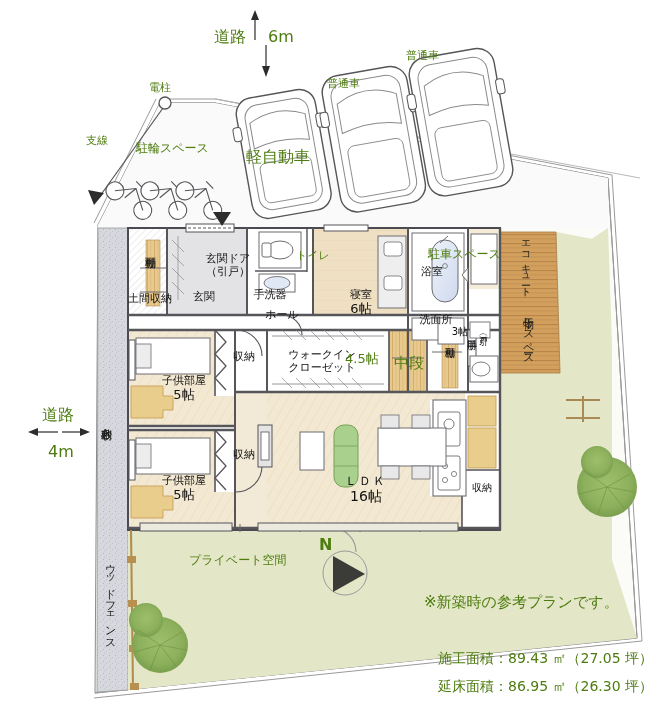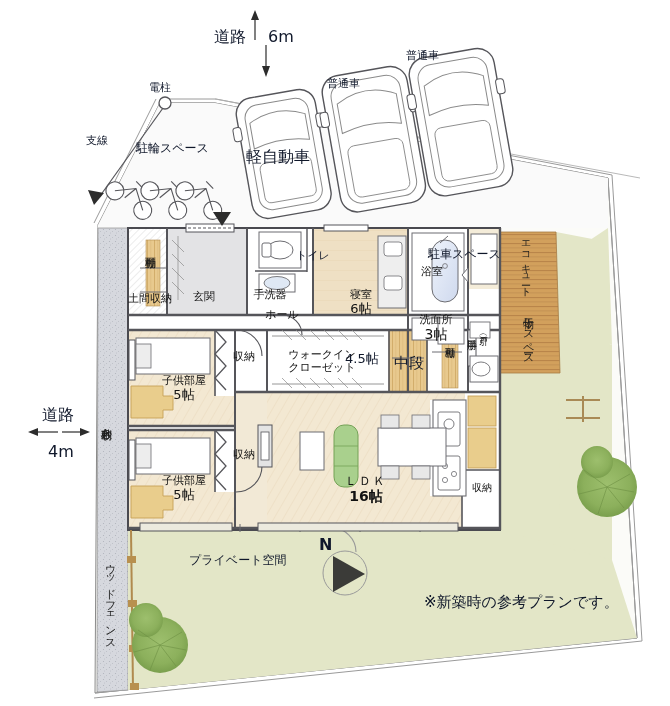--- a/index.html
+++ b/index.html
@@ -1,19 +1,19 @@
 <!DOCTYPE html>
 <html><head>
 <meta charset="utf-8">
 <style>
   html,body{margin:0;padding:0;background:#ffffff;}
   body{font-family:"DejaVu Sans","Liberation Sans",sans-serif;}
   #stage{position:relative;width:670px;height:706px;background:#ffffff;overflow:hidden;}
   .abs{position:absolute;}
-  .txt{position:absolute;color:#0f172a;white-space:nowrap;line-height:1.15;}
+  .txt{position:absolute;color:#4d7c0f;white-space:nowrap;line-height:1.15;}
   .vtxt{position:absolute;color:#1a1a1a;writing-mode:vertical-rl;text-orientation:upright;line-height:1.05;}
   svg{display:block;}
   .roomlabel{position:absolute;text-align:center;color:#111;line-height:1.2;}
 </style>
 </head>
 <body>
 
 <div id="stage">
 
   <svg class="abs" style="left:0;top:0;" width="670" height="706" viewBox="0 0 670 706">
@@ -471,38 +471,42 @@
   <div class="txt" style="left:327px;top:78px;font-size:11px;">普通車</div>
   <div class="txt" style="left:406px;top:50px;font-size:11px;">普通車</div>
 
   <div class="vtxt" style="left:144px;top:249px;font-size:11px;">可動棚</div>
   <div class="roomlabel" style="left:120px;top:292px;width:60px;font-size:11px;">
     <span>土間収納</span>
   </div>
   <div class="roomlabel" style="left:176px;top:290px;width:56px;font-size:11px;">
     <span>玄関</span>
   </div>
+  <div class="roomlabel" style="left:188px;top:252px;width:80px;font-size:11px;">
+    <div>玄関ドア</div>
+    <div>（引戸）</div>
+  </div>
   <div class="roomlabel" style="left:240px;top:288px;width:60px;font-size:11px;">
     <span>手洗器</span>
   </div>
   <div class="txt" style="left:296px;top:250px;font-size:11px;">トイレ</div>
   <div class="roomlabel" style="left:252px;top:308px;width:60px;font-size:11px;">
     <span>ホール</span>
   </div>
   <div class="roomlabel" style="left:336px;top:288px;width:50px;font-size:11px;">
     <div>寝室</div>
     <div style="font-size:13px;">6帖</div>
   </div>
   <div class="roomlabel" style="left:410px;top:265px;width:44px;font-size:11px;">
     <span>浴室</span>
   </div>
   <div class="vtxt" style="left:520px;top:234px;font-size:10px;">エコキュート</div>
   <div class="roomlabel" style="left:404px;top:313px;width:64px;font-size:11px;">
     <div>洗面所</div>
-    <div style="font-size:14px;">3帖</div>
+    <div style="font-size:10px;text-align:right;">3帖</div>
   </div>
   <div class="vtxt" style="left:466px;top:332px;font-size:10px;">勝手口</div>
   <div class="vtxt" style="left:478px;top:330px;font-size:9px;">（引戸）</div>
   <div class="vtxt" style="left:522px;top:310px;font-size:11px;">物干しスペース</div>
 
   <div class="roomlabel" style="left:146px;top:374px;width:76px;font-size:11px;">
     <div>子供部屋</div>
     <div style="font-size:13px;">5帖</div>
   </div>
   <div class="roomlabel" style="left:146px;top:474px;width:76px;font-size:11px;">
@@ -521,18 +525,24 @@
   <div class="roomlabel" style="left:272px;top:348px;width:100px;font-size:11px;">
     <div>ウォークイン</div>
     <div>クローゼット</div>
   </div>
   <div class="txt" style="left:345px;top:352px;font-size:13px;">4.5帖</div>
   <div class="txt" style="left:394px;top:355px;font-size:15px;">中段</div>
   <div class="vtxt" style="left:444px;top:340px;font-size:10px;">可動棚</div>
 
   <div class="roomlabel" style="left:330px;top:474px;width:72px;font-size:12px;letter-spacing:2px;">
     <div>ＬＤＫ</div>
-    <div style="font-size:14px;letter-spacing:0;font-weight:bold;">16帖</div>
+    <div style="font-size:14px;letter-spacing:0;">16帖</div>
   </div>
 
   <div class="txt" style="left:424px;top:594px;font-size:15px;">※新築時の参考プランです。</div>
+  <div class="txt" style="left:438px;top:650px;font-size:14px;">
+    <span>施工面積</span><span>：</span><span>89.43 ㎡（27.05 坪）</span>
+  </div>
+  <div class="txt" style="left:438px;top:678px;font-size:14px;">
+    <span>延床面積</span><span>：</span><span>86.95 ㎡（26.30 坪）</span>
+  </div>
 
 </div>
 
 </body></html>

